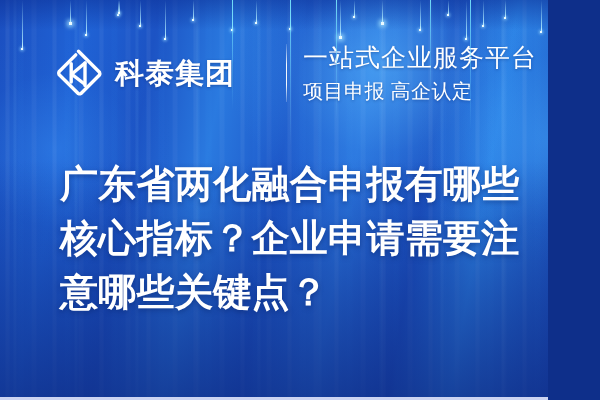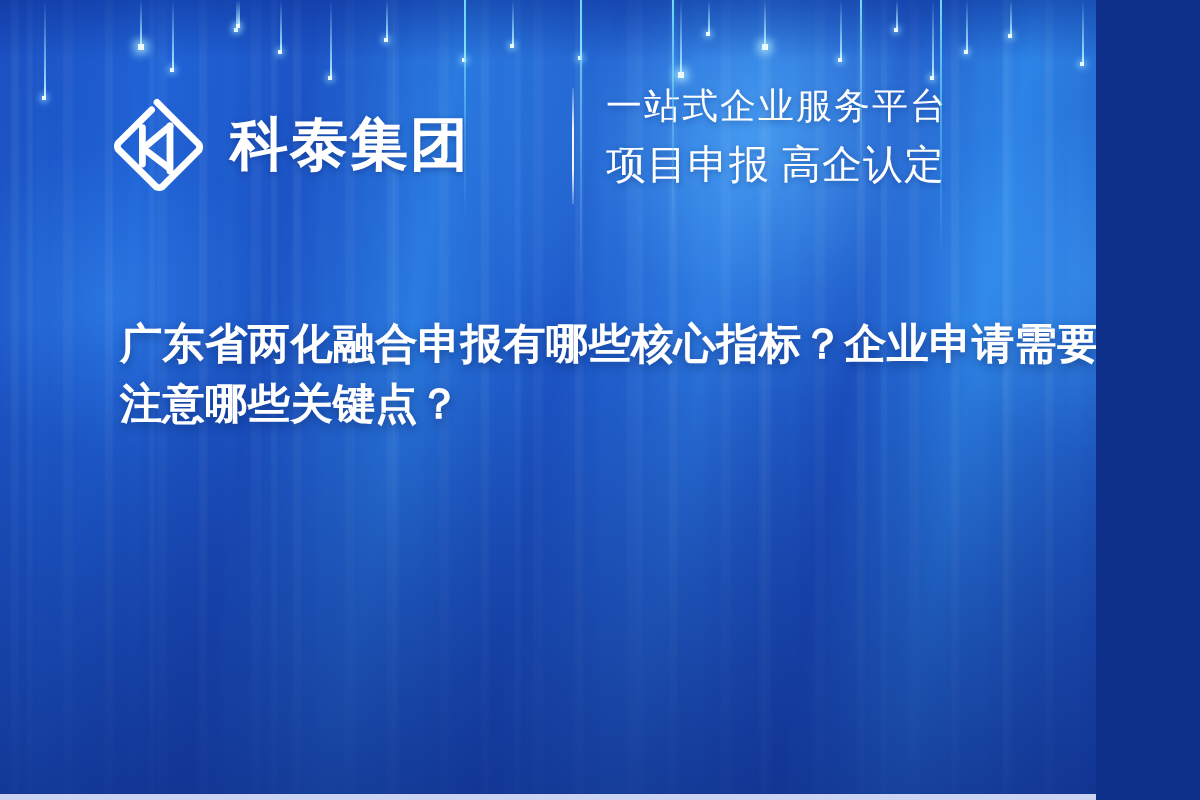--- a/index.html
+++ b/index.html
@@ -186,21 +186,21 @@
     width: 1px; height: 58px;
     background: linear-gradient(to bottom, rgba(255,255,255,0.15) 0%, rgba(255,255,255,0.95) 35%, rgba(255,255,255,0.95) 70%, rgba(255,255,255,0.2) 100%);
   }
 
   .slogan {
     position: absolute;
     left: 303px; top: 42px;
   }
   .slogan-main {
     color: #ffffff;
-    font-size: 18px;
+    font-size: 25px;
     font-family: "Liberation Serif", "DejaVu Serif", serif;
     letter-spacing: 1px;
     line-height: 1.25;
     white-space: nowrap;
     text-shadow: 0 1px 3px rgba(10,40,110,0.4);
   }
   .slogan-sub {
     color: #ffffff;
     font-size: 20px;
     font-family: "Liberation Serif", "DejaVu Serif", serif;
@@ -209,21 +209,21 @@
     margin-top: 5px;
     white-space: nowrap;
     text-shadow: 0 1px 3px rgba(10,40,110,0.4);
   }
 
   .headline {
     position: absolute;
     left: 60px; top: 158px;
     width: 492px;
     color: #ffffff;
-    font-size: 21px;
+    font-size: 38px;
     font-weight: bold;
     line-height: 1.42;
     letter-spacing: 0.3px;
     text-shadow: 0 2px 5px rgba(8,35,105,0.5);
   }
 
   .bottom-edge {
     position: absolute;
     left: 0; bottom: 0;
     width: 600px; height: 3px;

